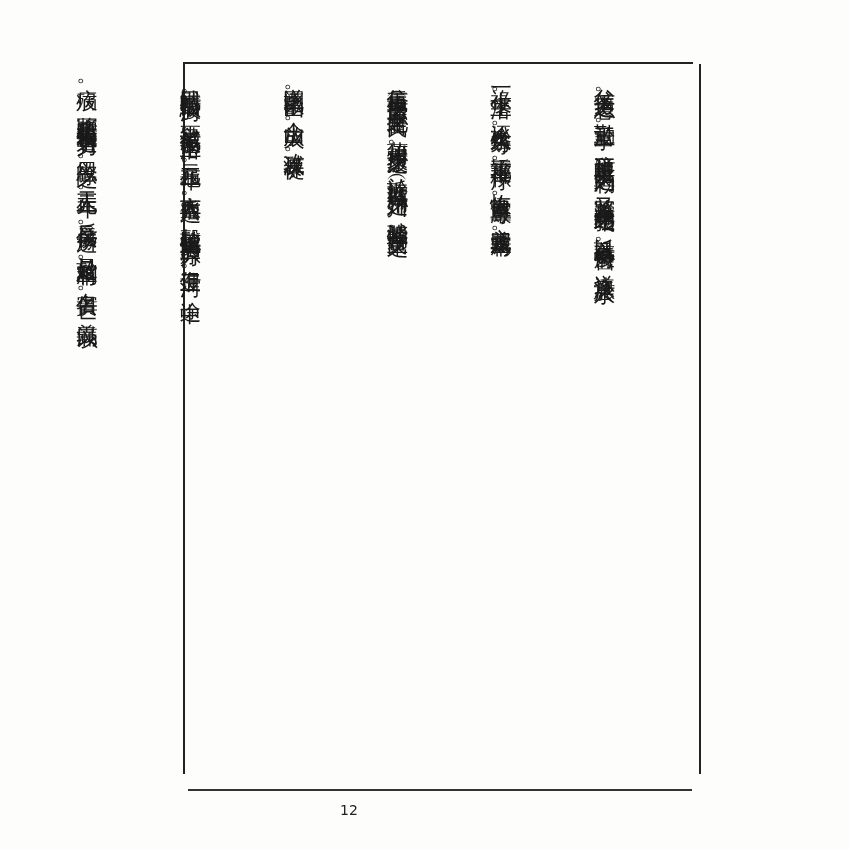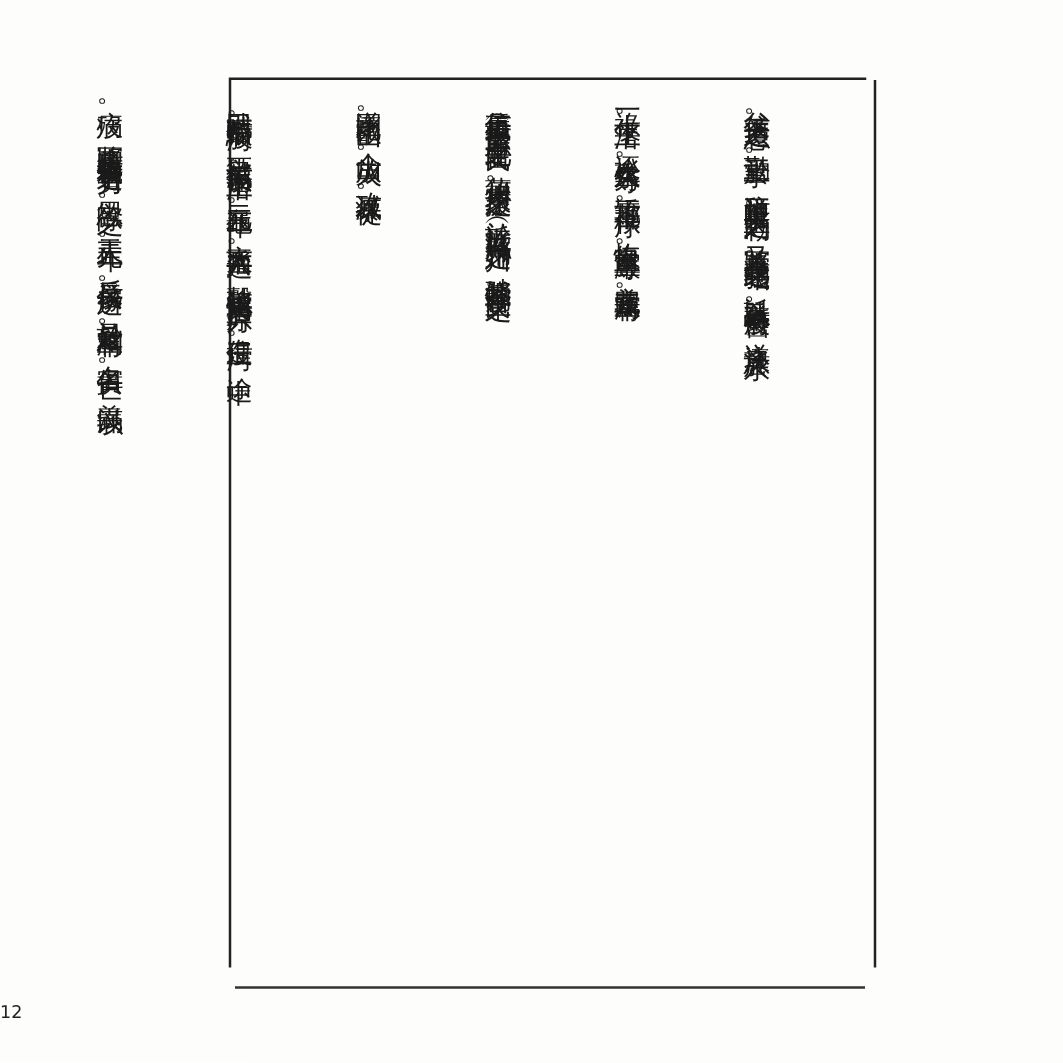--- a/index.html
+++ b/index.html
@@ -26,21 +26,21 @@
     position:absolute; left:190px; top:72px; width:500px; height:705px;
     writing-mode: vertical-rl;
     font-size:21.5px;
     line-height:34.5px;
     letter-spacing:1.9px;
     color:#1a1a1a;
     white-space: pre-wrap;
   }
   .col { display:block; }
   .page-number {
-    position:absolute; left:0; width:674px; top:802px; text-align:left;
+    position:absolute; left:12px; width:674px; top:802px; text-align:center;
     font-family:"DejaVu Sans", sans-serif; font-size:14px; color:#222;
   }
 </style>
 </head>
 <body>
 
 <div class="page">
   <div class="rule-top"></div>
   <div class="rule-left"></div>
   <div class="rule-right"></div>

